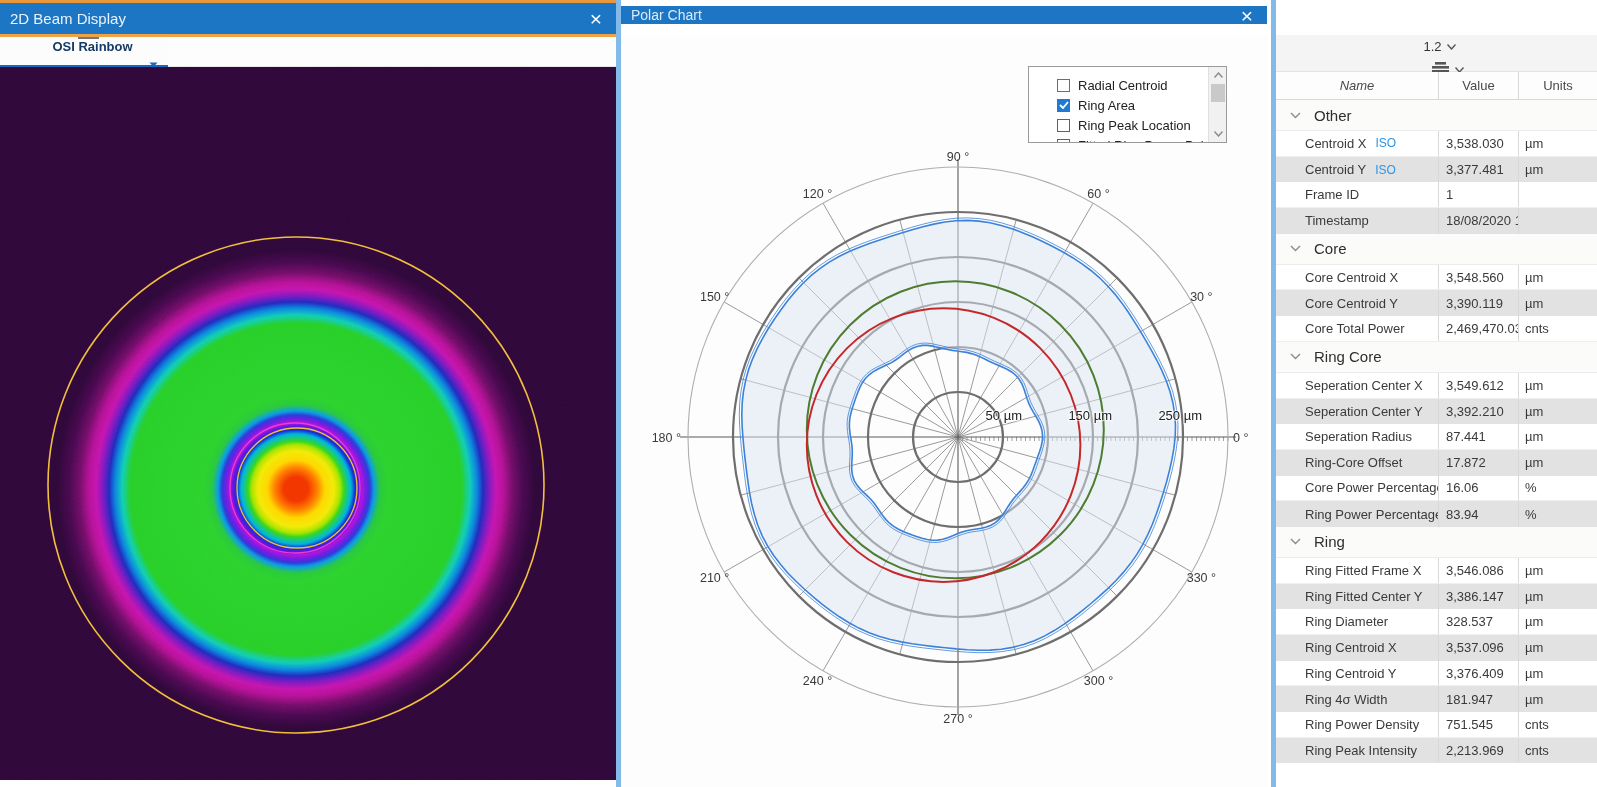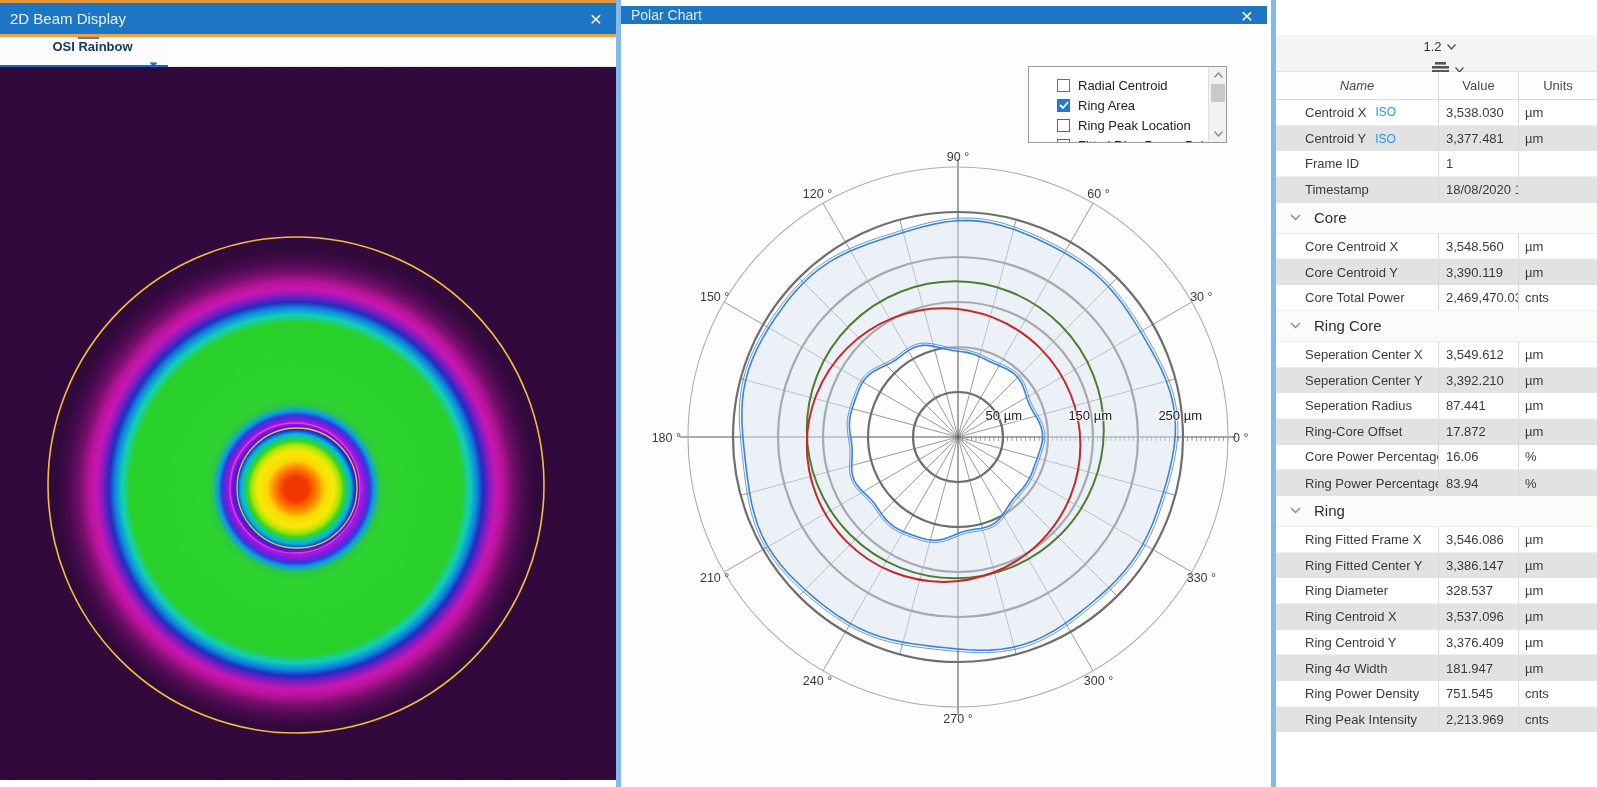--- a/index.html
+++ b/index.html
@@ -307,20 +307,28 @@
           </svg>
       </div>
     </div>
     <div class="results-table">
       <div class="thead">
         <div class="c1">Name</div>
         <div class="c2">Value</div>
         <div class="c3">Units</div>
       </div>
       <div id="table-body">
+          <div class="group-header">
+            <span class="chev">
+              <svg width="11" height="7">
+                <path d="M1 1 L5.5 5.5 L10 1" fill="none" stroke="#8a8a8a" stroke-width="1.4"></path>
+              </svg>
+            </span>
+            <span class="glabel">Other</span>
+          </div>
           <div class="trow">
             <div class="c1">
               <span>Centroid X</span>
               <span class="badge-iso">ISO</span>
             </div>
             <div class="c2">3,538.030</div>
             <div class="c3">µm</div>
           </div>
           <div class="trow alt">
             <div class="c1">

